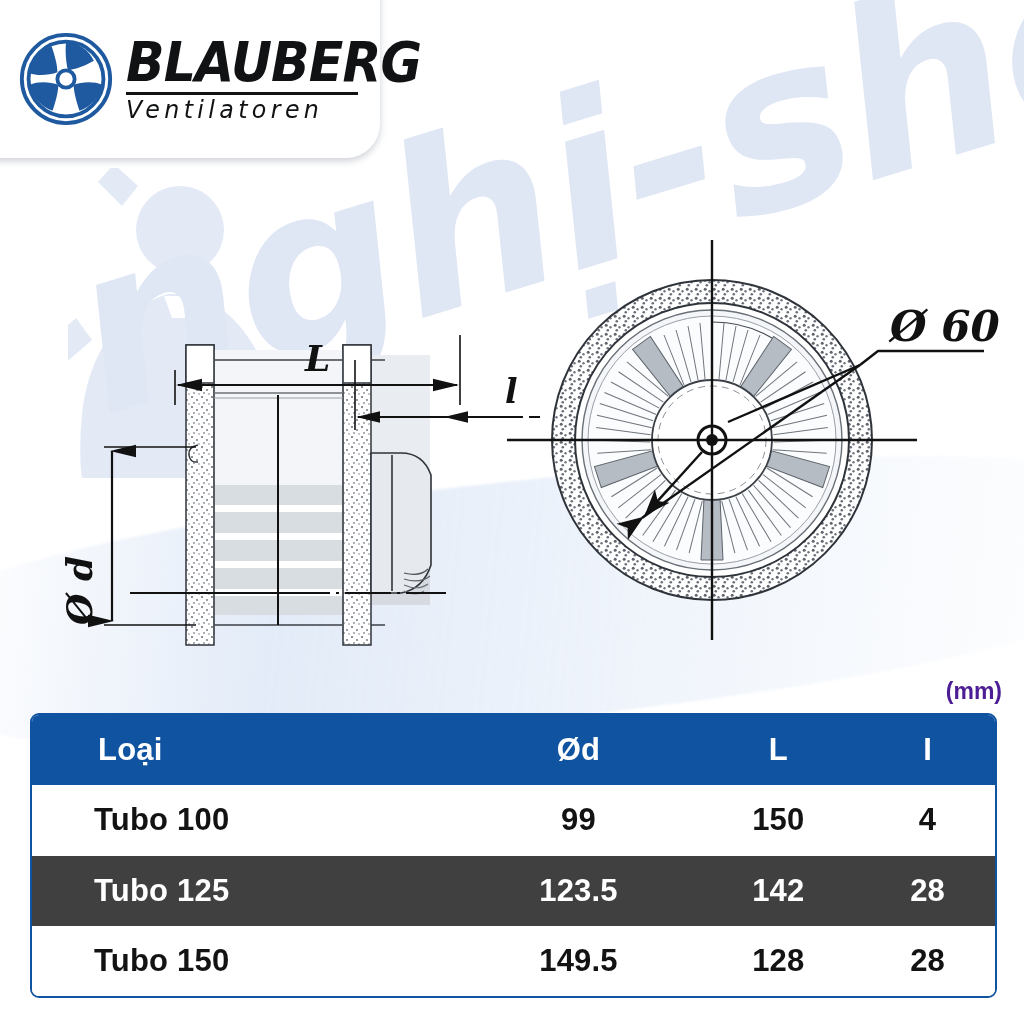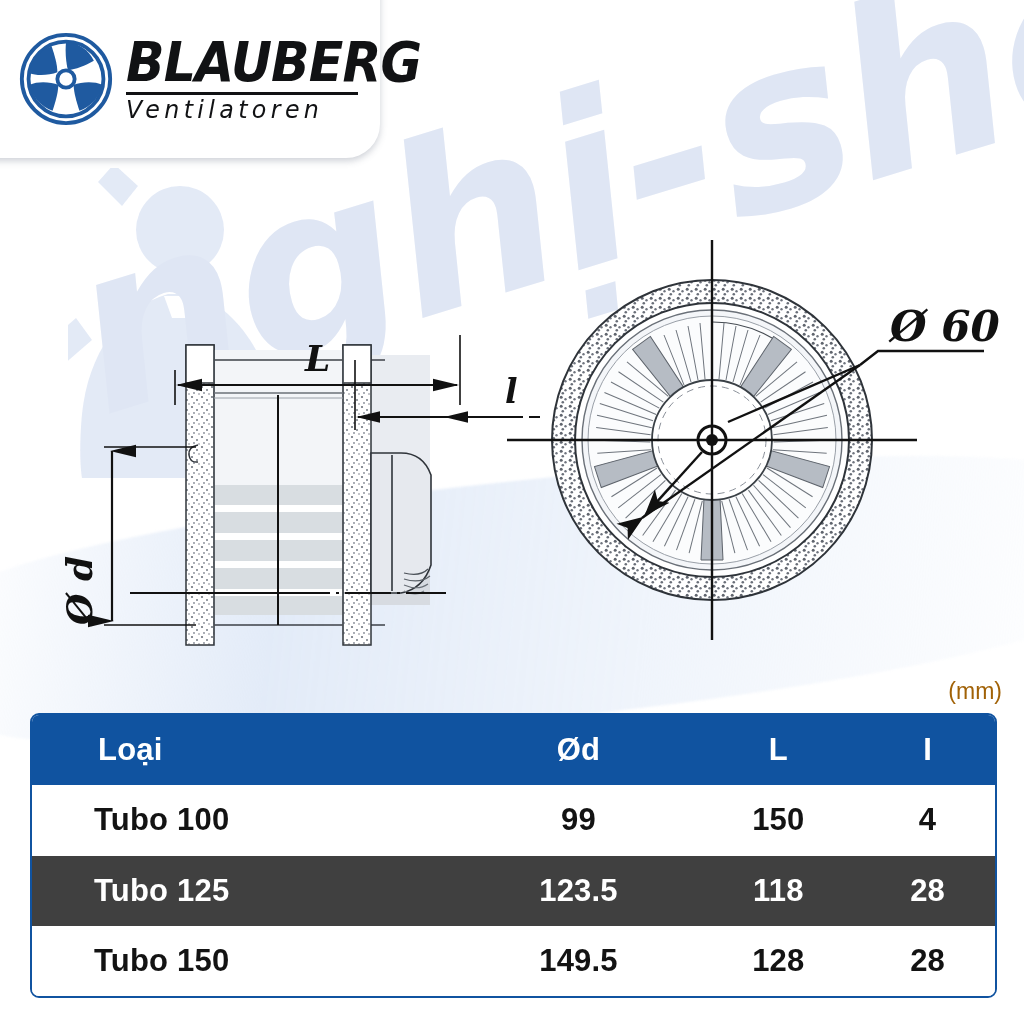--- a/index.html
+++ b/index.html
@@ -73,21 +73,21 @@
     transform-origin:left center;
   }
 
   
   .drawing{position:absolute;left:0;top:155px;width:1024px;height:530px;z-index:2;}
 
   
   .mm-label{
     position:absolute;right:22px;top:678px;
     font-family:"Liberation Sans", sans-serif;
-    font-weight:400;font-size:23px;color:#a16207;
+    font-weight:700;font-size:23px;color:#4c1d95;
     z-index:6;
   }
 
   
   .spec-table{
     position:absolute;left:30px;top:713px;
     width:963px;
     border:2px solid #1053a0;
     border-radius:9px;
     overflow:hidden;
@@ -382,21 +382,21 @@
       <tbody>
         <tr class="row-light">
           <td class="col-type">Tubo 100</td>
           <td>99</td>
           <td>150</td>
           <td>4</td>
         </tr>
         <tr class="row-dark">
           <td class="col-type">Tubo 125</td>
           <td>123.5</td>
-          <td>118</td>
+          <td>142</td>
           <td>28</td>
         </tr>
         <tr class="row-light">
           <td class="col-type">Tubo 150</td>
           <td>149.5</td>
           <td>128</td>
           <td>28</td>
         </tr>
       </tbody>
     </table>

